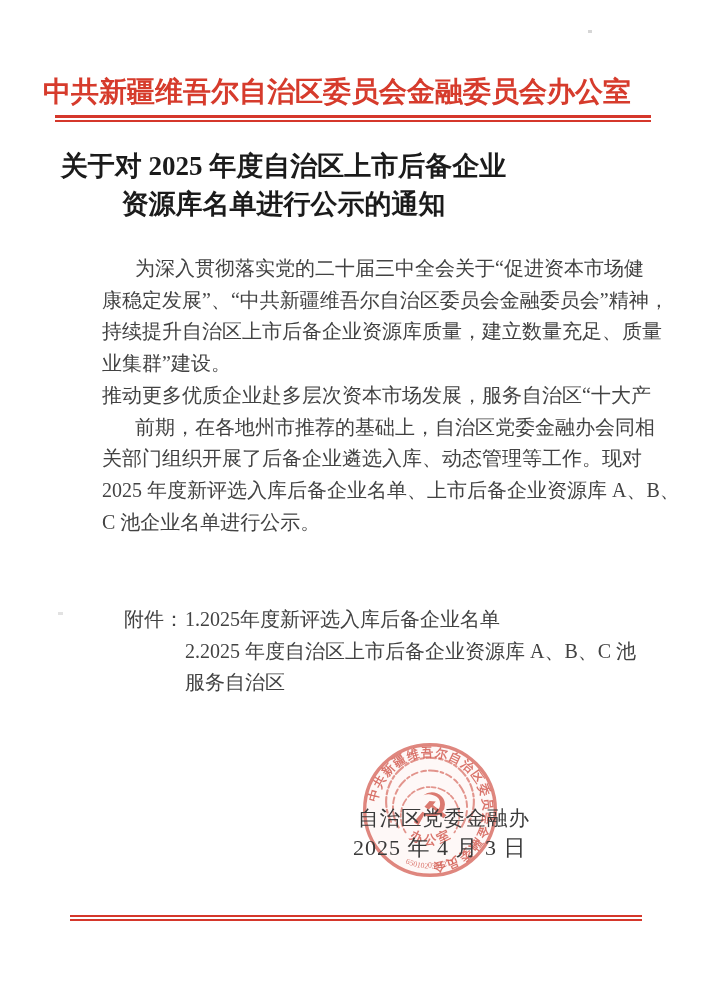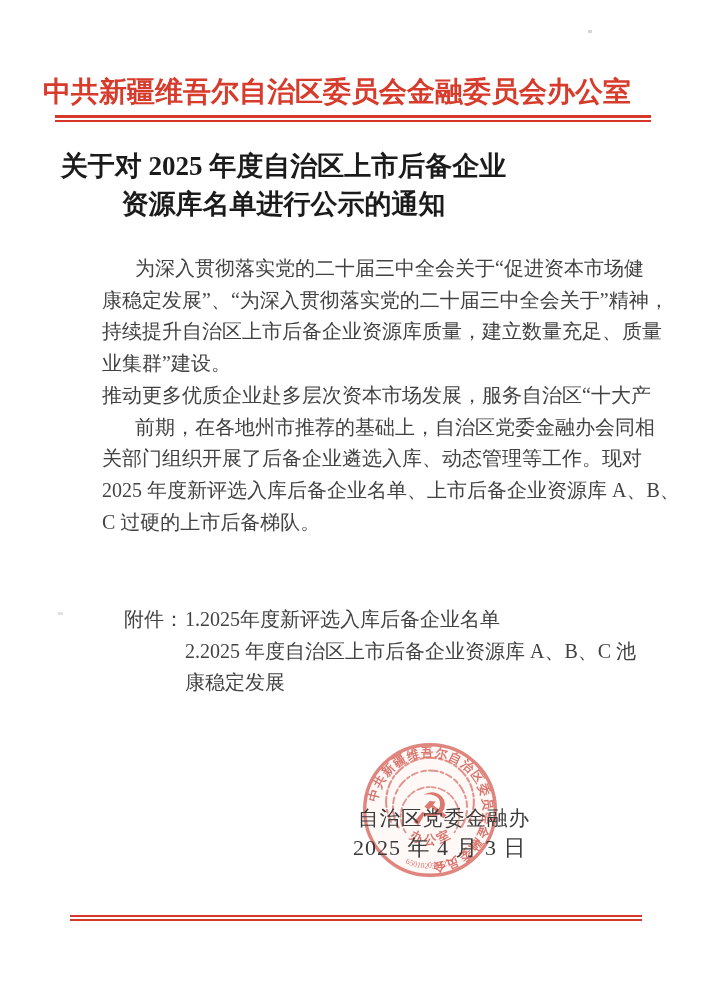--- a/index.html
+++ b/index.html
@@ -61,35 +61,35 @@
   <div class="rule rule-top-1"></div>
   <div class="rule rule-top-2"></div>
 
   <div class="doc-title">
     <div>关于对 2025 年度自治区上市后备企业</div>
     <div>资源库名单进行公示的通知</div>
   </div>
 
   <div class="body-text">
     <div class="line indent">为深入贯彻落实党的二十届三中全会关于“促进资本市场健</div>
-    <div class="line">康稳定发展”、“为深入贯彻落实党的二十届三中全会关于”精神，</div>
+    <div class="line">康稳定发展”、“中共新疆维吾尔自治区委员会金融委员会”精神，</div>
     <div class="line">持续提升自治区上市后备企业资源库质量，建立数量充足、质量</div>
     <div class="line">业集群”建设。</div>
     <div class="line">推动更多优质企业赴多层次资本市场发展，服务自治区“十大产</div>
     <div class="line indent">前期，在各地州市推荐的基础上，自治区党委金融办会同相</div>
     <div class="line">关部门组织开展了后备企业遴选入库、动态管理等工作。现对</div>
     <div class="line">2025 年度新评选入库后备企业名单、上市后备企业资源库 A、B、</div>
-    <div class="line">C 过硬的上市后备梯队。</div>
+    <div class="line">C 池企业名单进行公示。</div>
   </div>
 
   <div class="attach-label">附件：</div>
   <div class="attach-items">
     <div class="line">1.2025年度新评选入库后备企业名单</div>
     <div class="line">2.2025 年度自治区上市后备企业资源库 A、B、C 池</div>
-    <div class="line">康稳定发展</div>
+    <div class="line">服务自治区</div>
   </div>
 
   <svg class="seal" viewBox="0 0 160 160">
     <defs>
       <path id="ringPath" d="M80,80 m-55,0 a55,55 0 1 1 110,0 a55,55 0 1 1 -110,0"></path>
       <path id="serialPath" d="M80,80 m-60,0 a60,60 0 0 0 120,0"></path>
       <path id="officePath" d="M80,80 m-35,0 a35,35 0 0 0 70,0"></path>
     </defs>
     <circle cx="80" cy="80" r="67" fill="rgba(236,126,110,0.06)" stroke="rgba(204,64,51,0.72)" stroke-width="3.5"></circle>
     <text font-size="12.5" fill="rgba(202,60,48,0.8)" font-weight="bold">

